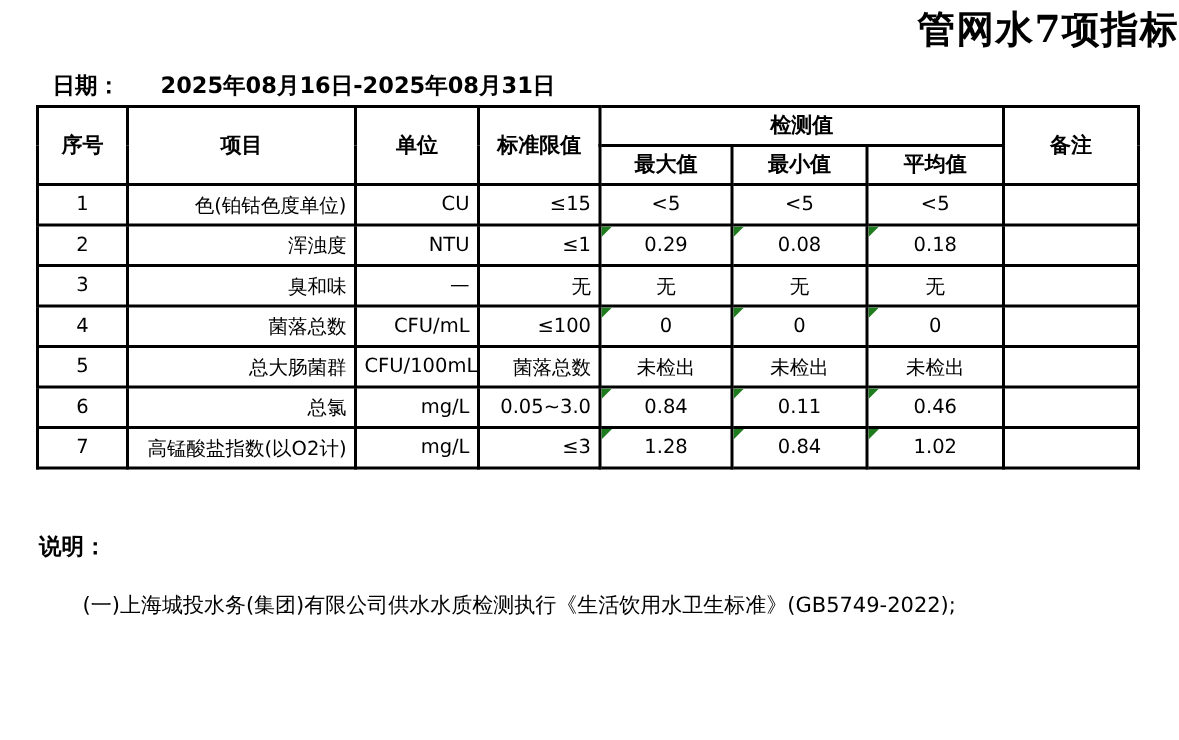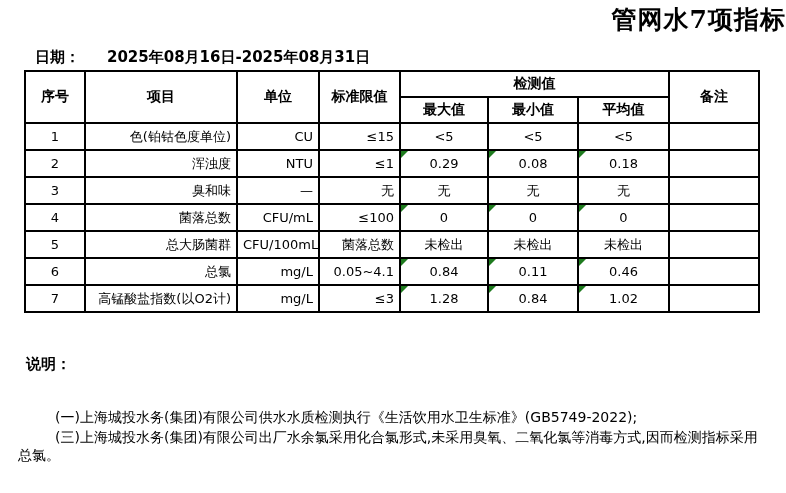--- a/index.html
+++ b/index.html
@@ -61,21 +61,21 @@
     width: 0; height: 0;
     border-top: 7px solid var(--flag-green, #1E7B1E);
     border-right: 7px solid transparent;
   }
 
   .notes { margin: 42px 0 0 18px; width: 752px; }
   .notes-heading {
     font-size: 15px;
     font-weight: bold;
     margin-left: 8px;
-    margin-bottom: 34px;
+    margin-bottom: 21px;
   }
   .notes p {
     font-size: 14px;
     line-height: 18px;
     text-indent: 37px;
     margin-bottom: 2px;
   }
 </style>
 </head>
 <body>
@@ -162,21 +162,21 @@
         <td class="c-limit">菌落总数</td>
         <td class="c-max">未检出</td>
         <td class="c-min">未检出</td>
         <td class="c-avg">未检出</td>
         <td class="c-remark"></td>
       </tr>
       <tr>
         <td class="c-no">6</td>
         <td class="c-item">总氯</td>
         <td class="c-unit">mg/L</td>
-        <td class="c-limit">0.05~4.1</td>
+        <td class="c-limit">0.05~3.0</td>
         <td class="c-max flagged">0.84</td>
         <td class="c-min flagged">0.11</td>
         <td class="c-avg flagged">0.46</td>
         <td class="c-remark"></td>
       </tr>
       <tr>
         <td class="c-no">7</td>
         <td class="c-item">高锰酸盐指数(以O2计)</td>
         <td class="c-unit">mg/L</td>
         <td class="c-limit">≤3</td>
@@ -184,16 +184,15 @@
         <td class="c-min flagged">0.84</td>
         <td class="c-avg flagged">1.02</td>
         <td class="c-remark"></td>
       </tr>
     </tbody>
   </table>
 
   <div class="notes">
     <div class="notes-heading">说明：</div>
     <p>(一)上海城投水务(集团)有限公司供水水质检测执行《生活饮用水卫生标准》(GB5749-2022);</p>
-    <p>(三)上海城投水务(集团)有限公司出厂水余氯采用化合氯形式,未采用臭氧、二氧化氯等消毒方式,因而检测指标采用总氯。</p>
   </div>
 
 </div>
 
 </body></html>

